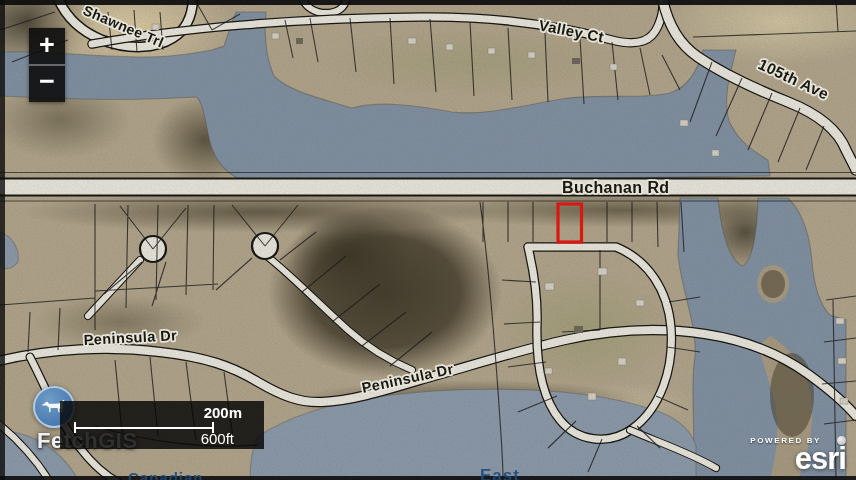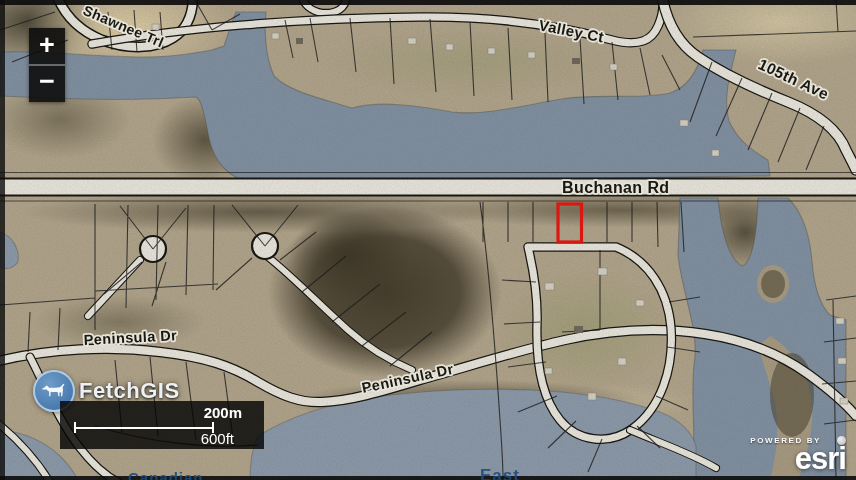--- a/index.html
+++ b/index.html
@@ -42,21 +42,21 @@
   .edge-top{left:0;top:0;width:856px;height:5px;opacity:.92;}
   .edge-left{left:0;top:0;width:5px;height:480px;opacity:.8;}
   .edge-bottom{left:0;top:476px;width:856px;height:4px;opacity:.9;}
   
   .zoomctl{position:absolute;left:29px;top:28px;width:36px;background:rgba(12,12,12,.9);
     box-shadow:0 1px 4px rgba(0,0,0,.5);}
   .zoombtn{width:36px;height:36px;color:#fff;font-size:27px;font-weight:bold;line-height:34px;
     text-align:center;cursor:pointer;user-select:none;}
   .zoombtn.minus{border-top:2px solid rgba(255,255,255,.35);line-height:30px;}
   
-  .logo{position:absolute;left:33px;top:370px;display:flex;align-items:center;}
+  .logo{position:absolute;left:33px;top:386px;display:flex;flex-direction:column;}
   .logo-badge{width:38px;height:38px;border-radius:50%;border:2px solid rgba(190,215,238,.85);
     background:radial-gradient(circle at 38% 32%, #6f9cc7, var(--logo-blue,#4878ad) 75%);
     box-shadow:0 1px 5px rgba(0,0,0,.45);display:flex;align-items:center;justify-content:center;}
   .logo-text{margin-left:4px;font-size:22px;font-weight:bold;color:#eef1f4;letter-spacing:.5px;
     text-shadow:0 1px 3px rgba(0,0,0,.85),0 0 6px rgba(0,0,0,.4);}
   
   .scalebar{position:absolute;left:29px;top:401px;width:204px;height:48px;background:rgba(5,5,5,.82);color:#fff;margin-left:31px;}
   .scale-metric{position:absolute;right:22px;top:3px;font-size:15px;font-weight:bold;}
   .scale-line{position:absolute;left:14px;top:26px;width:140px;height:2px;background:#fff;}
   .scale-line::before,.scale-line::after{content:"";position:absolute;top:-5px;width:2px;height:11px;background:#fff;}

